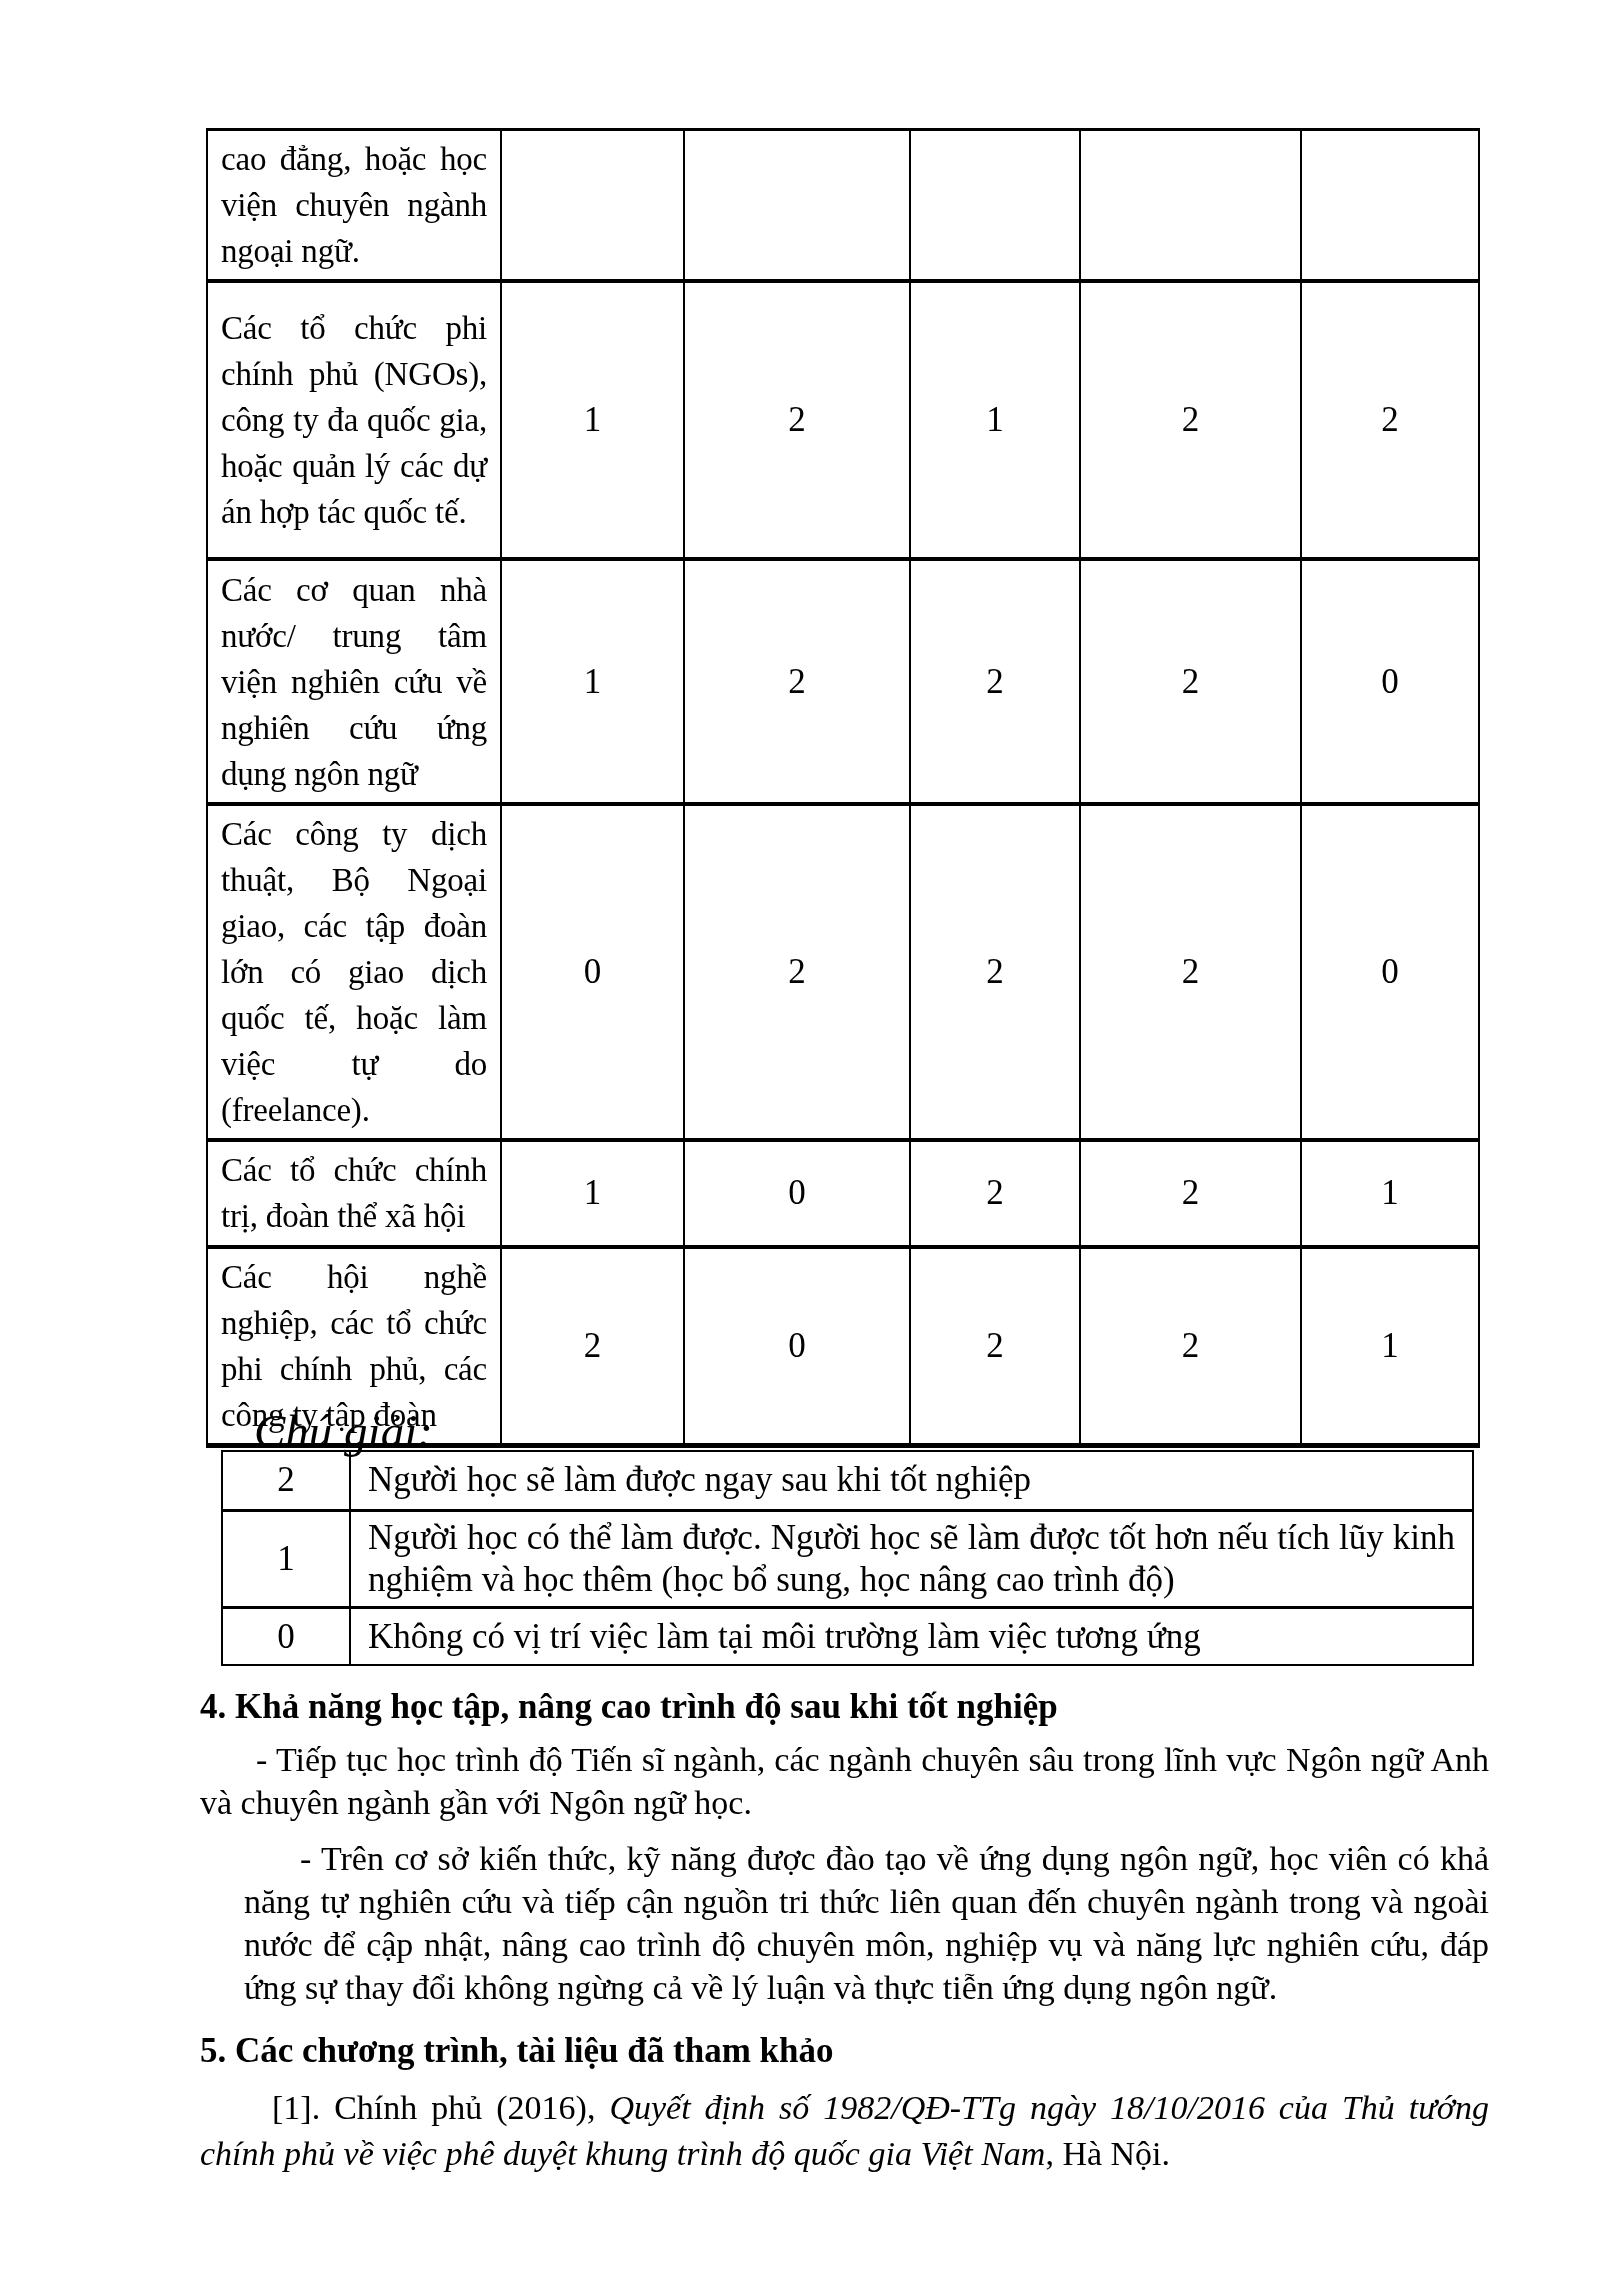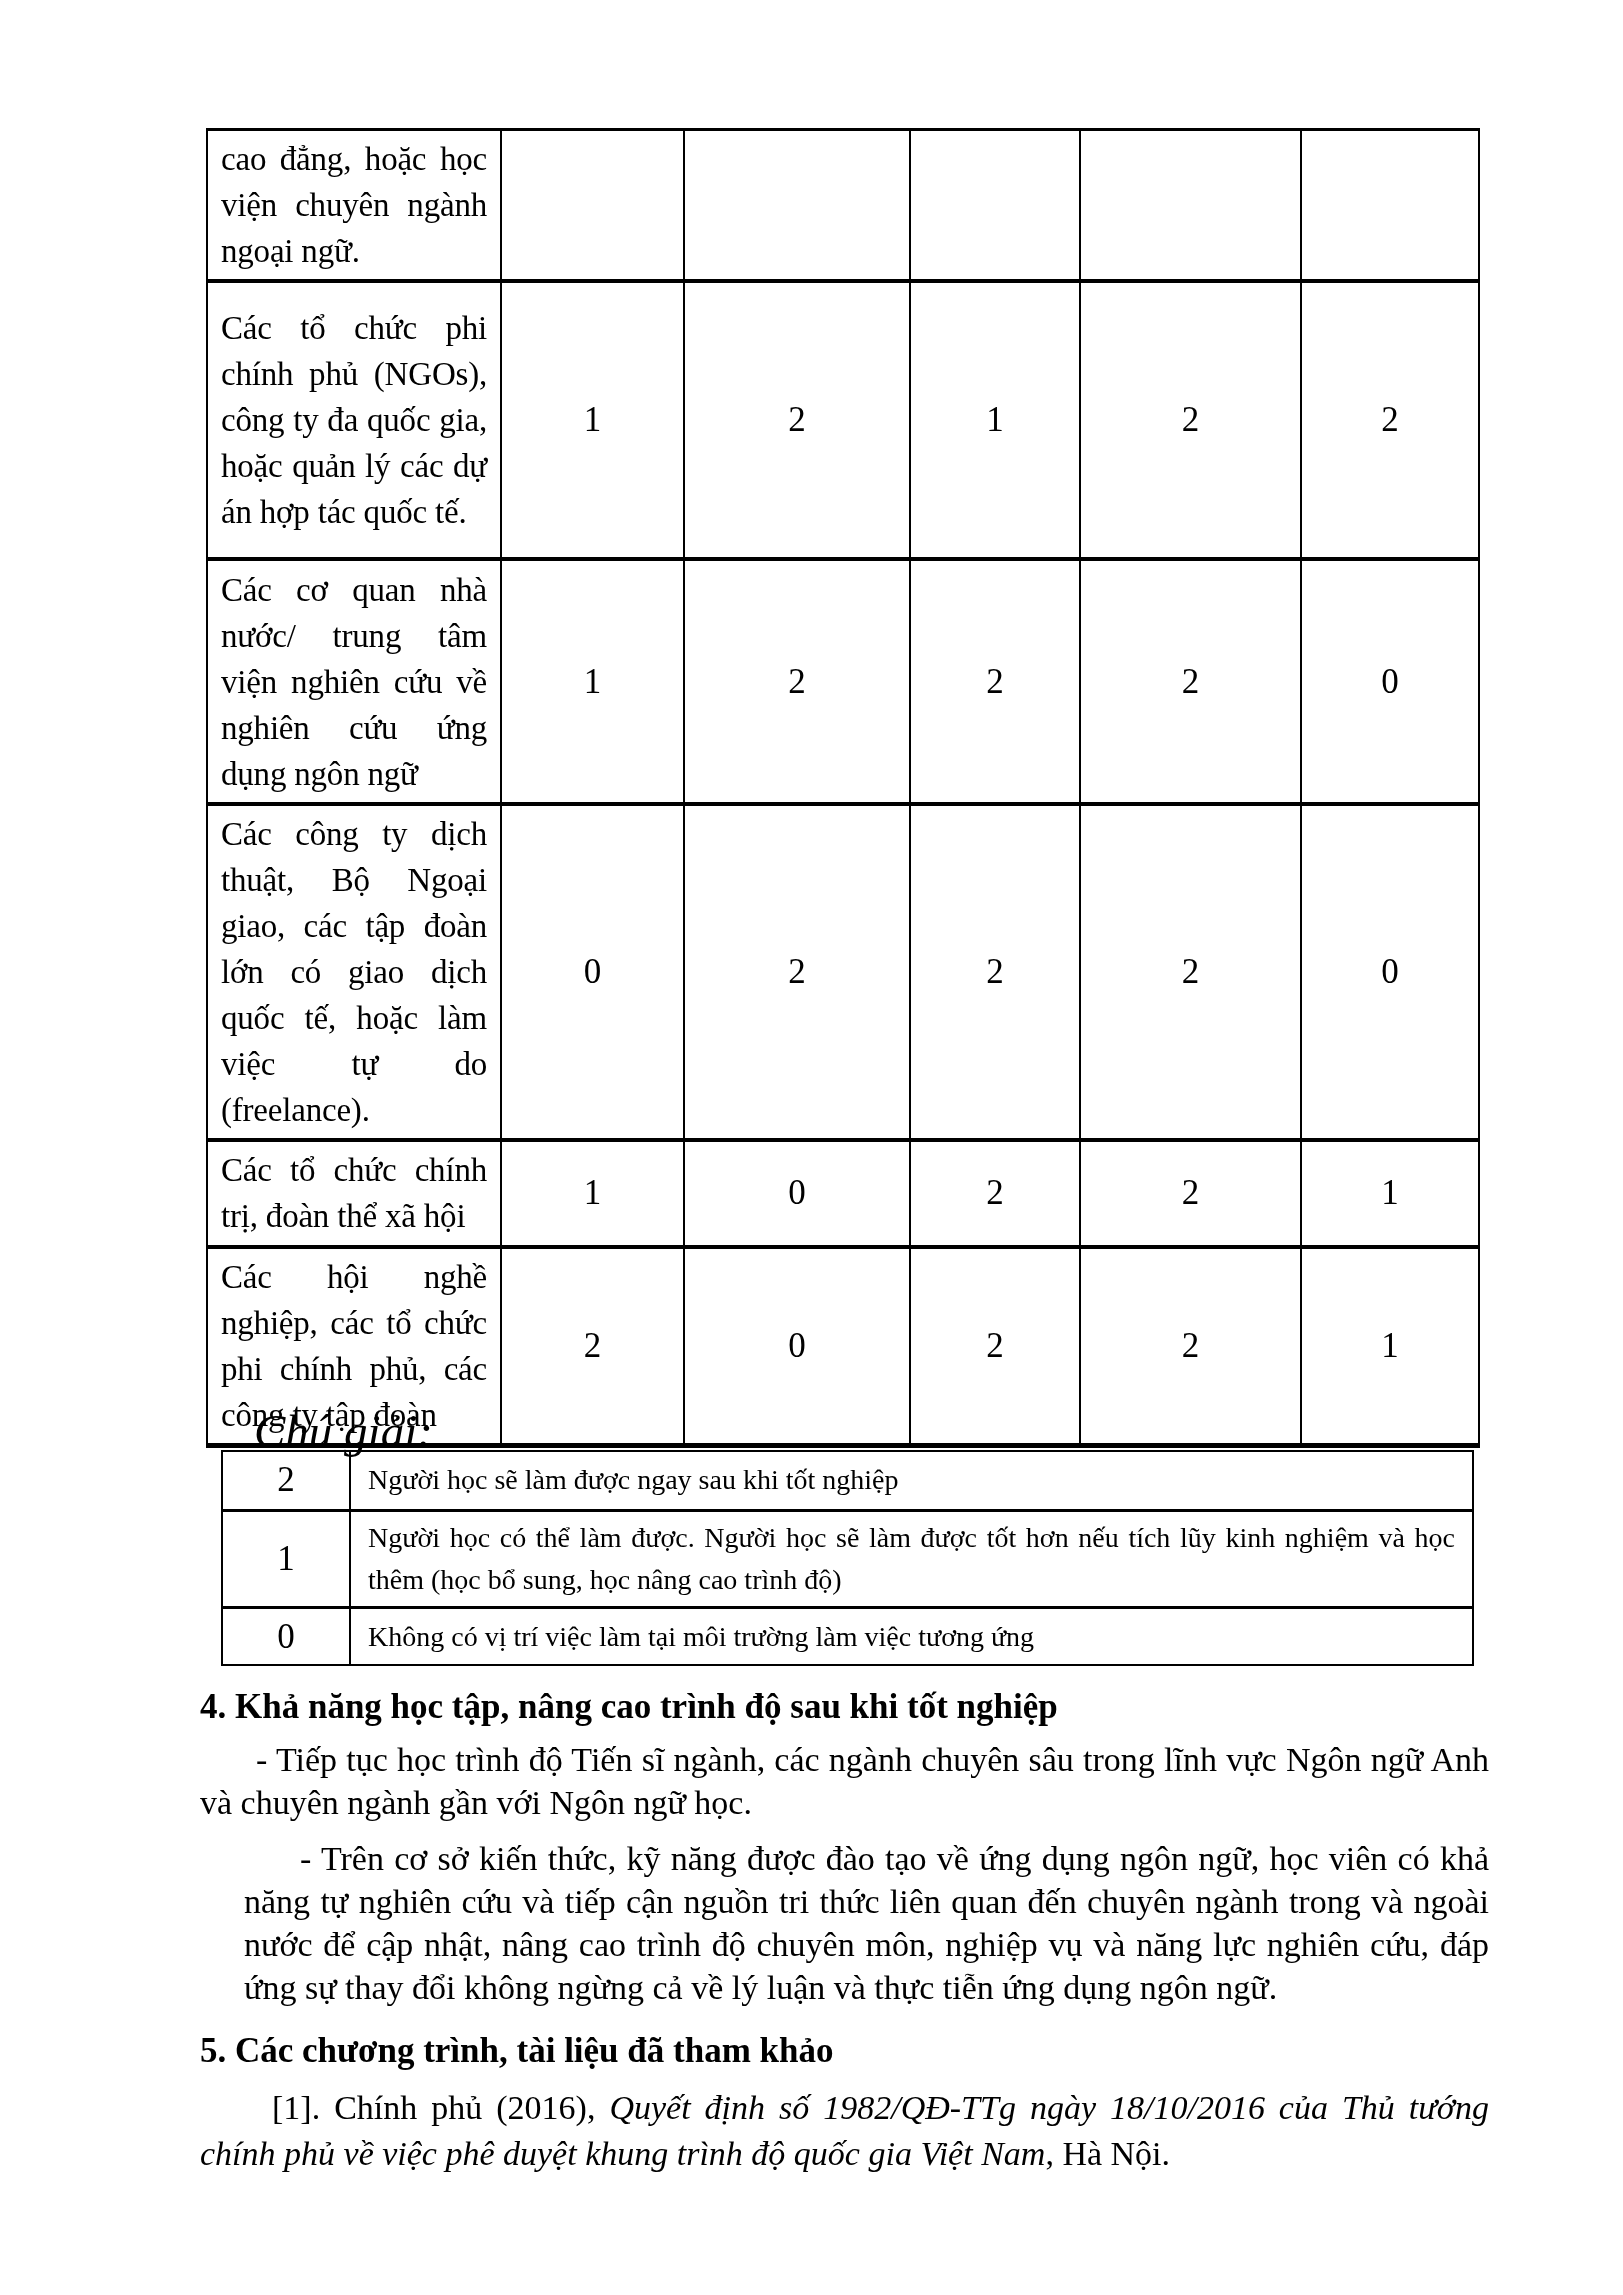--- a/index.html
+++ b/index.html
@@ -64,21 +64,21 @@
     table-layout: fixed;
   }
   .legend-table td { border: 2.6px solid #000; }
   .legend-table tr + tr td { border-top: 3.9px solid #000; }
   .legend-table td.score {
     font-size: 35px;
     text-align: center;
     vertical-align: middle;
   }
   .legend-table td.desc {
-    font-size: 28px;
+    font-size: 35px;
     line-height: 42px;
     text-align: justify;
     vertical-align: middle;
     padding: 5.2px 17px;
   }
   .legend-table tr.l0 { height: 59px; }
   .legend-table tr.l1 { height: 96px; }
   .legend-table tr.l2 { height: 58px; }
 
   

